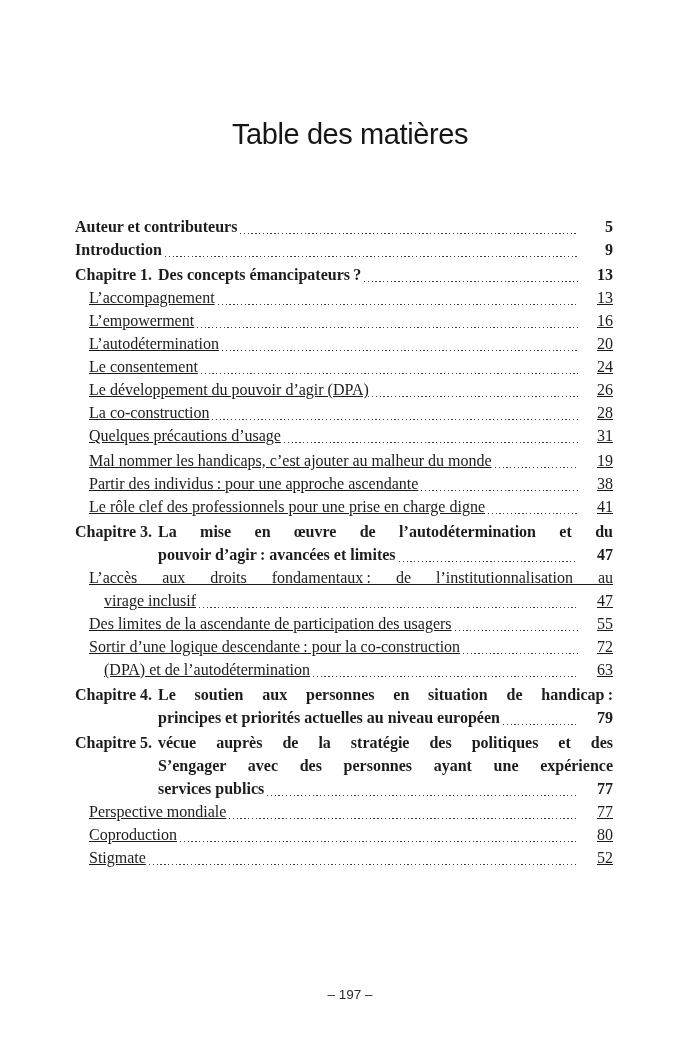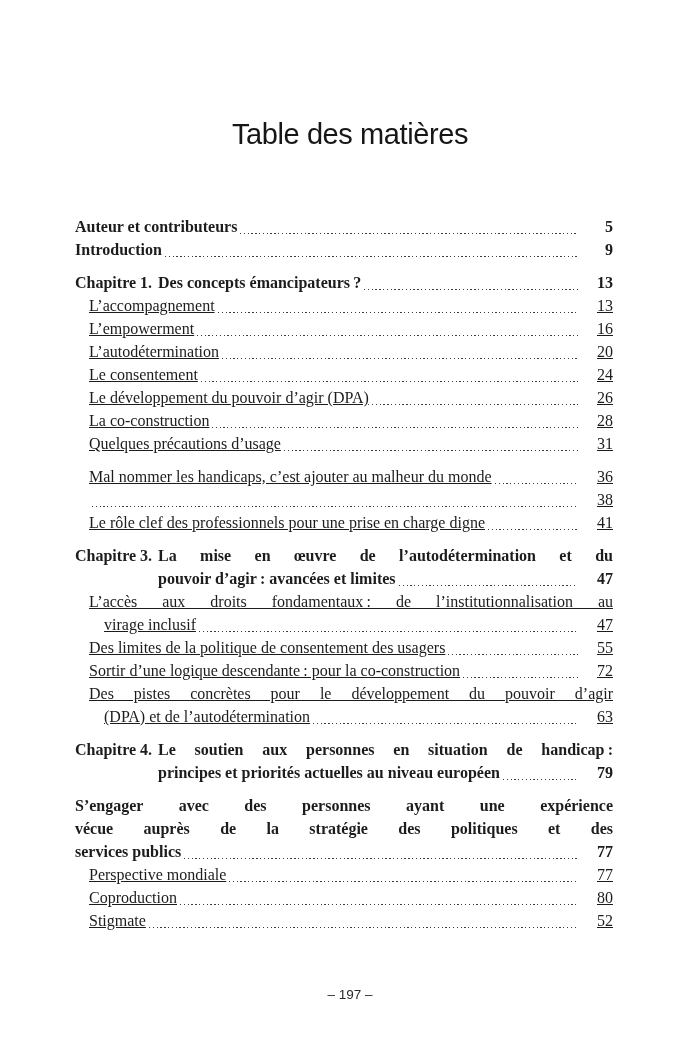--- a/index.html
+++ b/index.html
@@ -40,21 +40,21 @@
     background-image: repeating-linear-gradient(to right, #3a3a3a 0 1.3px, transparent 1.3px 3.8px);
     background-position: left bottom;
     background-repeat: repeat-x;
     background-size: 100% 1.4px;
   }
   .pagenum {
     min-width: 33px;
     text-align: right;
     flex-shrink: 0;
   }
-  .chapter { margin-top: 10px; }
+  .chapter { margin-top: 2px; }
   .chap-row { display: flex; font-weight: bold; }
   .chap-label { width: 83px; flex-shrink: 0; }
   .chap-body { flex: 1; min-width: 0; }
   .fill-line {
     text-align: justify;
     text-align-last: justify;
     white-space: normal;
   }
   .item { font-weight: normal; margin-left: 14px; text-decoration: underline; }
   .item .cont .toc-text { padding-left: 15px; text-align: center; }
@@ -130,23 +130,24 @@
       <span class="toc-text">Quelques précautions d’usage</span>
       <span class="leader"></span>
       <span class="pagenum">31</span>
     </div>
   </div>
 
   <div class="chapter">
     <div class="item toc-line">
       <span class="toc-text">Mal nommer les handicaps, c’est ajouter au malheur du monde</span>
       <span class="leader"></span>
-      <span class="pagenum">36</span>
-    </div>
-    <div class="item toc-line">
+      <span class="pagenum">19</span>
+    </div>
+    <div class="item toc-line">
+      <span class="toc-text">Partir des individus : pour une approche ascendante</span>
       <span class="leader"></span>
       <span class="pagenum">38</span>
     </div>
     <div class="item toc-line">
       <span class="toc-text">Le rôle clef des professionnels pour une prise en charge digne</span>
       <span class="leader"></span>
       <span class="pagenum">41</span>
     </div>
   </div>
 
@@ -164,31 +165,30 @@
     </div>
     <div class="item">
       <div class="fill-line">L’accès aux droits fondamentaux : de l’institutionnalisation au</div>
       <div class="toc-line cont">
         <span class="toc-text">virage inclusif</span>
         <span class="leader"></span>
         <span class="pagenum">47</span>
       </div>
     </div>
     <div class="item toc-line">
-      <span class="toc-text">Des limites de la politique de consentement des usagers</span>
+      <span class="toc-text">Des limites de la ascendante de participation des usagers</span>
       <span class="leader"></span>
       <span class="pagenum">55</span>
     </div>
     <div class="item toc-line">
       <span class="toc-text">Sortir d’une logique descendante : pour la co-construction</span>
       <span class="leader"></span>
       <span class="pagenum">72</span>
     </div>
     <div class="item">
-      <div class="fill-line">Des pistes concrètes pour le développement du pouvoir d’agir</div>
       <div class="toc-line cont">
         <span class="toc-text">(DPA) et de l’autodétermination</span>
         <span class="leader"></span>
         <span class="pagenum">63</span>
       </div>
     </div>
   </div>
 
   <div class="chapter">
     <div class="chap-row">
@@ -199,23 +199,24 @@
           <span class="toc-text">principes et priorités actuelles au niveau européen</span>
           <span class="leader"></span>
           <span class="pagenum">79</span>
         </div>
       </div>
     </div>
   </div>
 
   <div class="chapter">
     <div class="chap-row">
-      <div class="chap-body">
+      <span class="chap-label">Chapitre 5.</span>
+      <div class="chap-body">
+        <div class="fill-line">vécue auprès de la stratégie des politiques et des</div>
         <div class="fill-line">S’engager avec des personnes ayant une&nbsp;expérience</div>
-        <div class="fill-line">vécue auprès de la stratégie des politiques et des</div>
         <div class="toc-line">
           <span class="toc-text">services publics</span>
           <span class="leader"></span>
           <span class="pagenum">77</span>
         </div>
       </div>
     </div>
     <div class="item toc-line">
       <span class="toc-text">Perspective mondiale</span>
       <span class="leader"></span>

